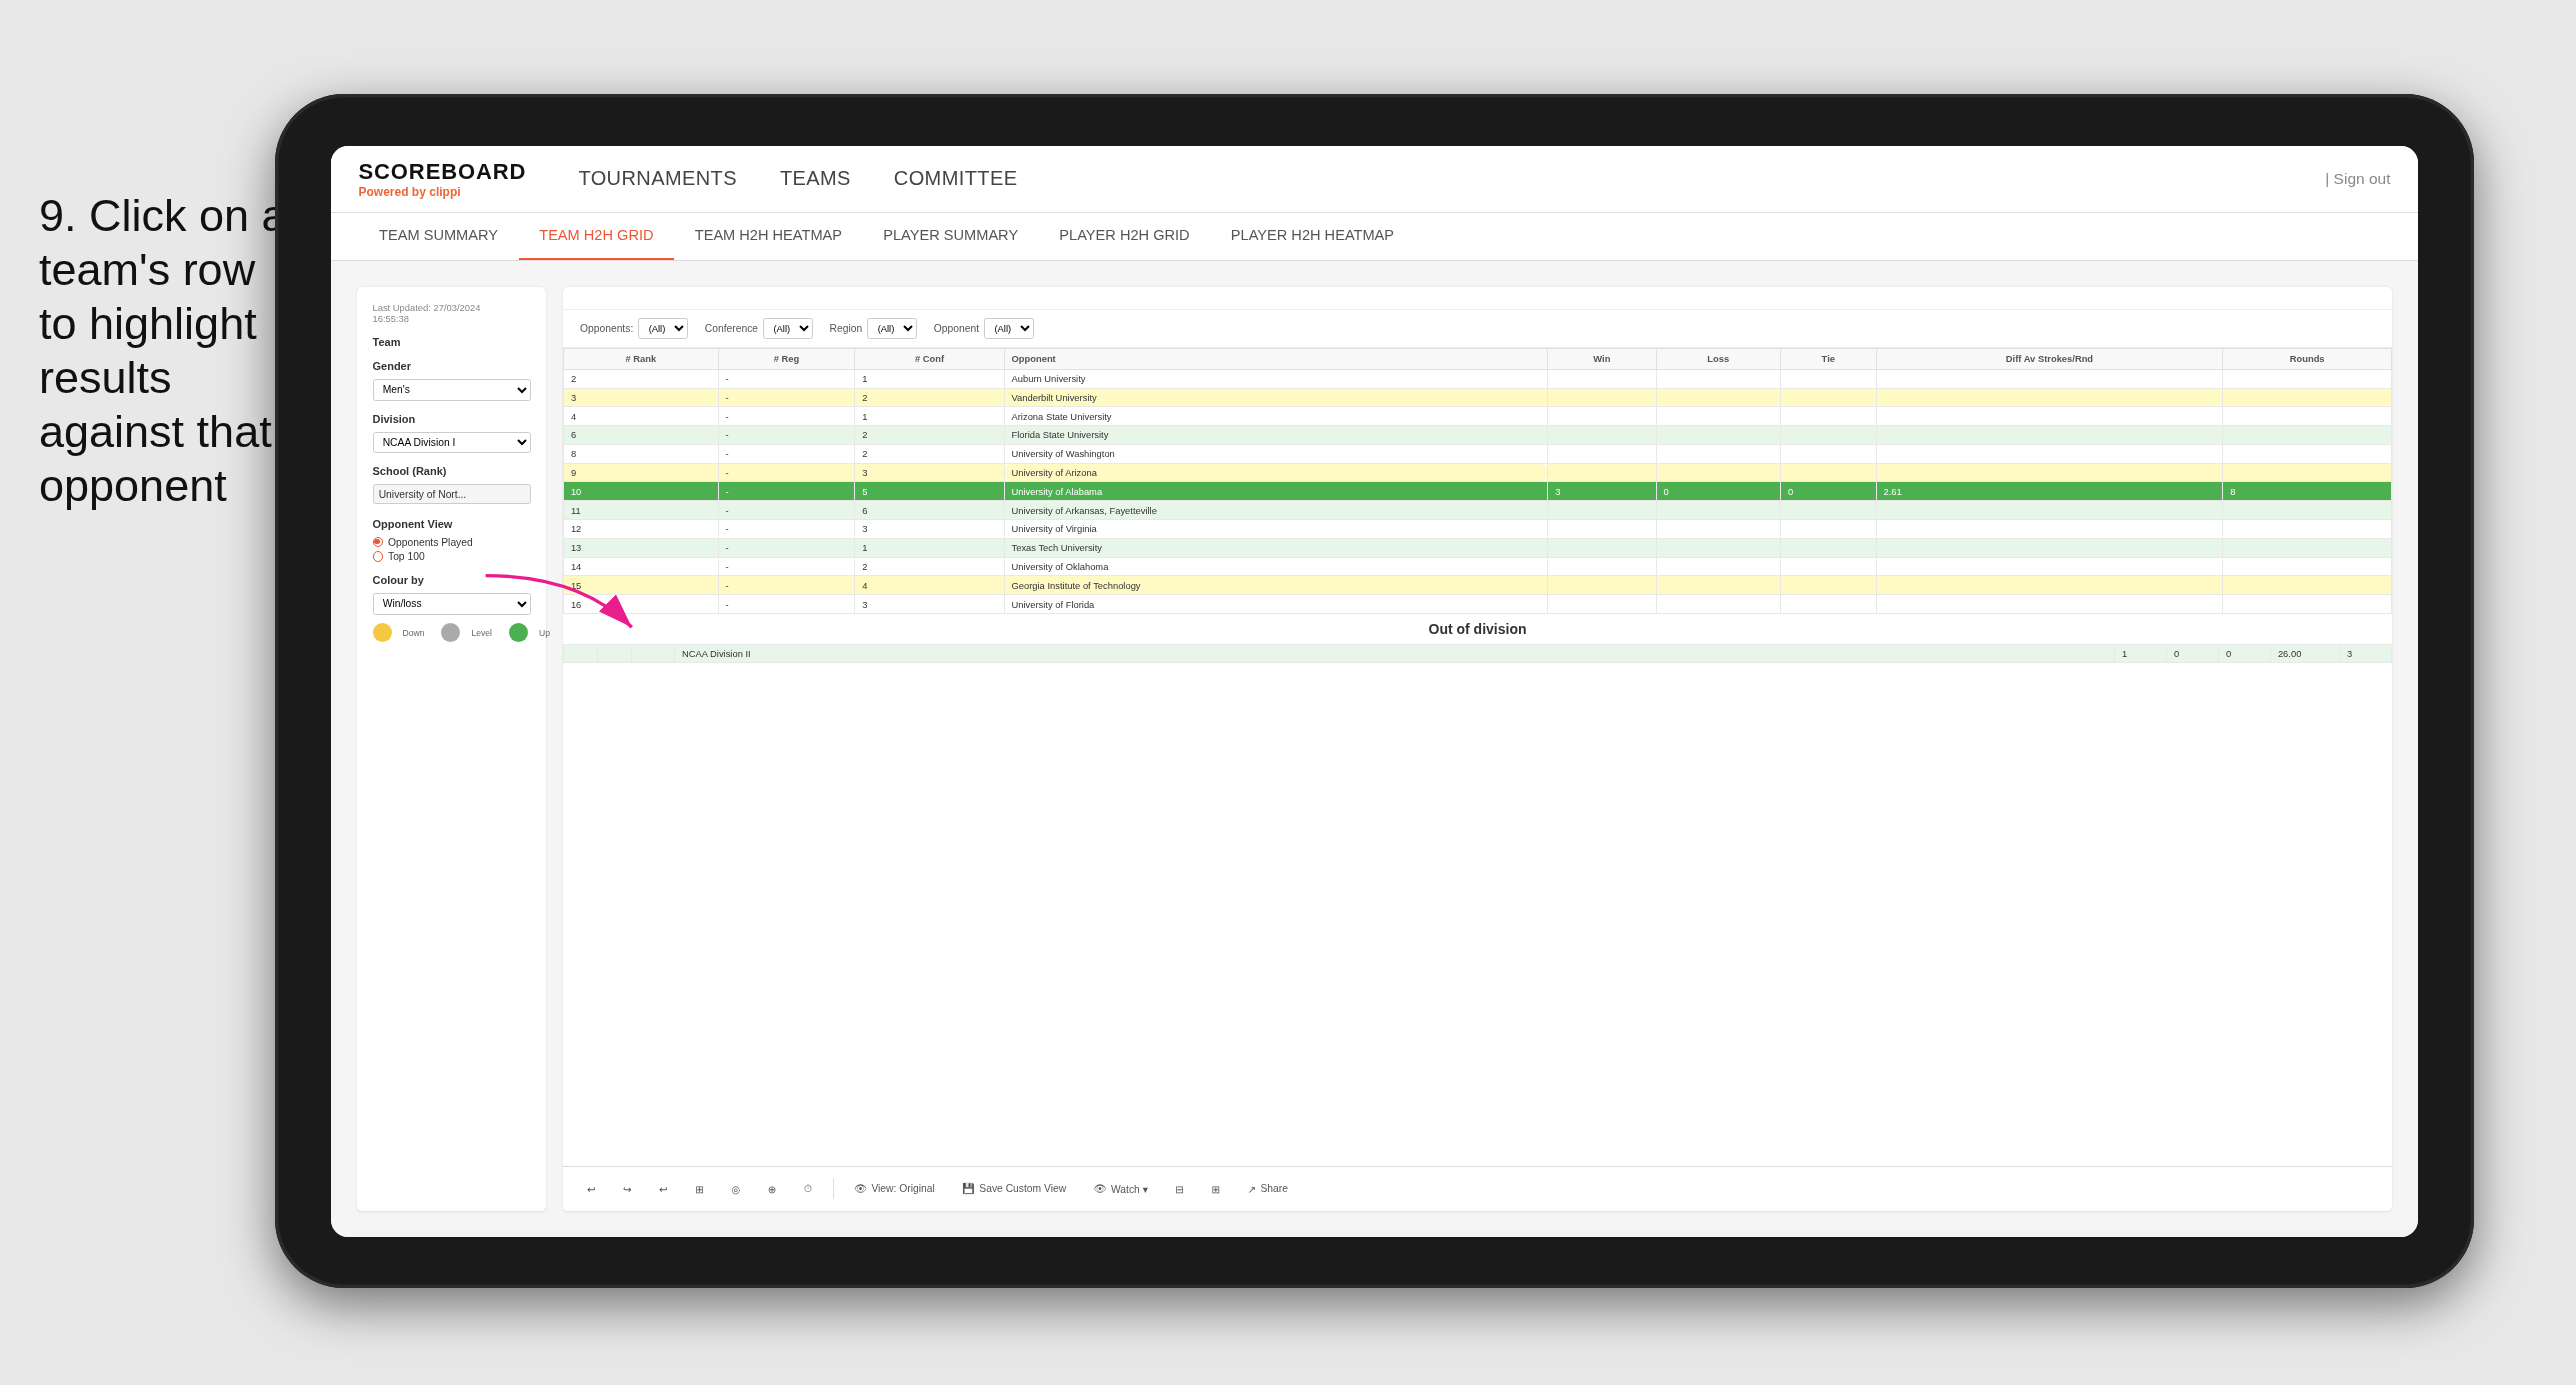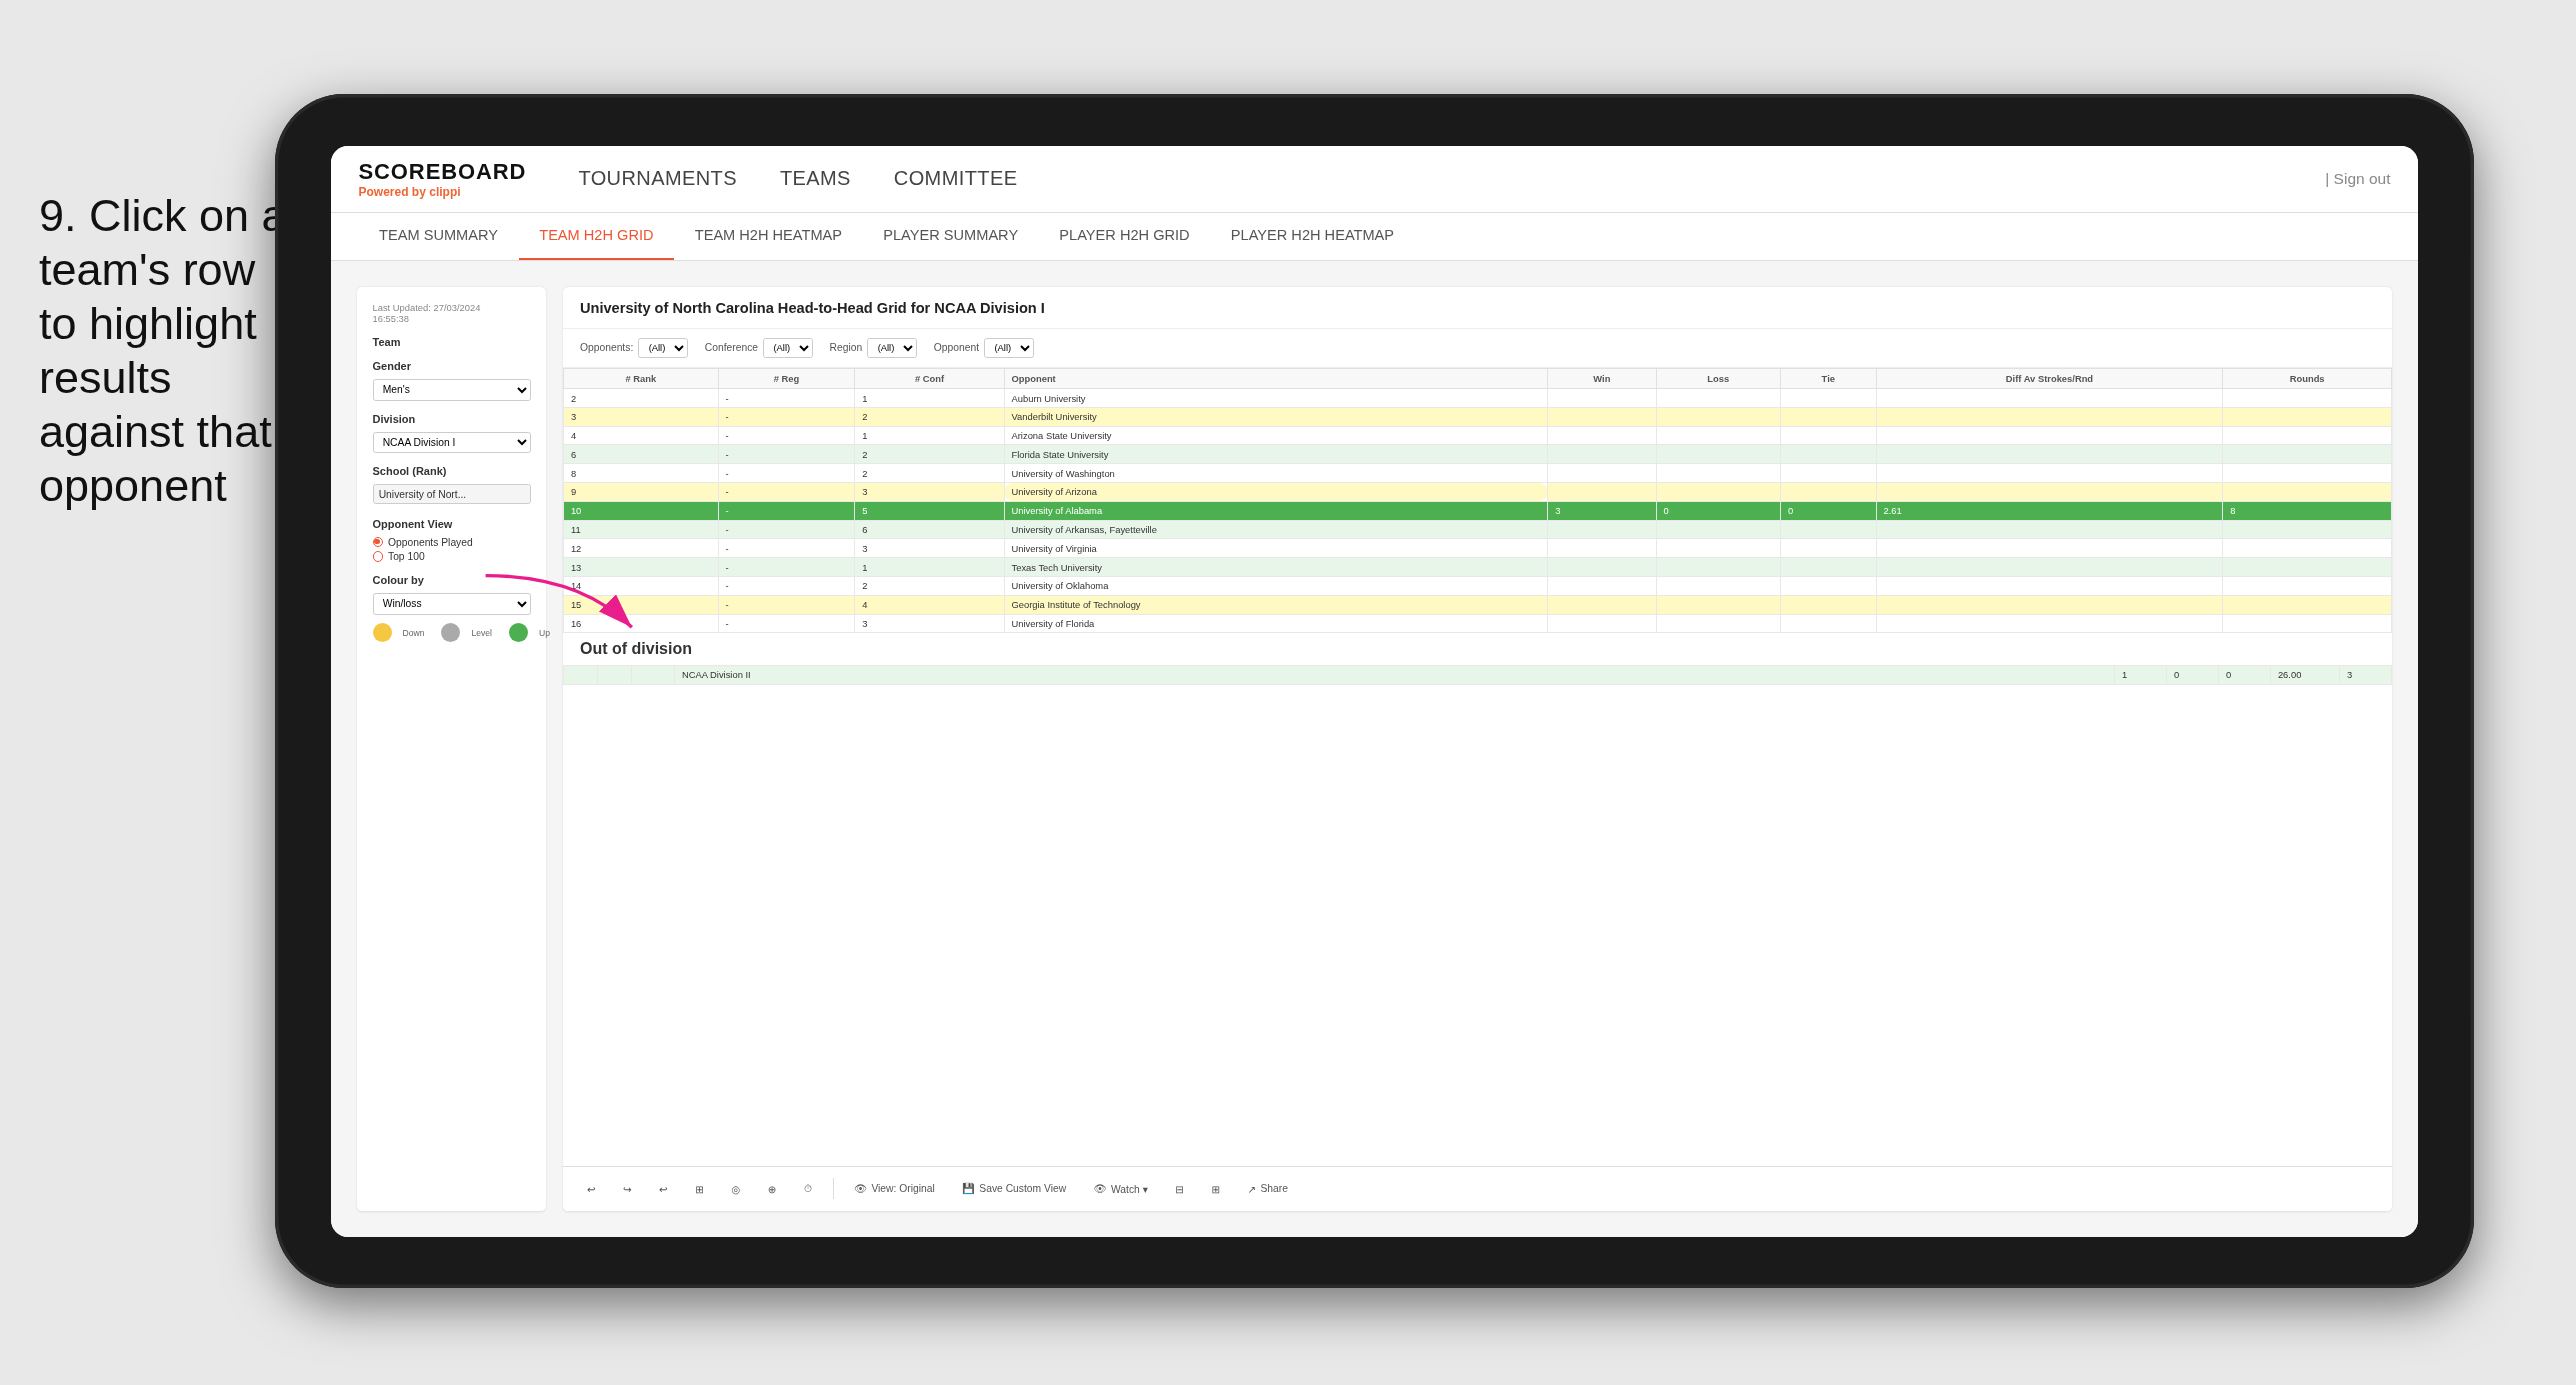--- a/index.html
+++ b/index.html
@@ -357,24 +357,25 @@
     .cell-yellow-light {
       background: #fff9c4;
     }
 
     .out-division-row td {
       background: #e8f5e9;
     }
 
     .out-division-label {
       padding: 6.9px 17px;
-      font-size: 16px;
+      font-size: 14px;
       font-weight: bold;
       color: #333;
       background: #fff;
+      text-align: center;
     }
 
     
     .bottom-toolbar {
       background: #fff;
       border-top: 0.9px solid #ddd;
       display: flex;
       align-items: center;
       padding: 0 17px;
       height: 45px;
@@ -504,21 +505,20 @@
             <div class="colour-icon-item">
               <div class="colour-circle" style="background: #4caf50;"></div>
               <span class="colour-label">Up</span>
             </div>
           </div>
         </div>
       </div>
 
       <div class="grid-panel">
         <div class="grid-header">
-          <div class="grid-title">University of North Carolina Head-to-Head Grid for NCAA Division I</div>
         </div>
 
         <div class="grid-filters">
           <div class="filter-group">
             <span>Opponents:</span>
             <select class="filter-select">
               <option>(All)</option>
             </select>
           </div>
           <div class="filter-group">

